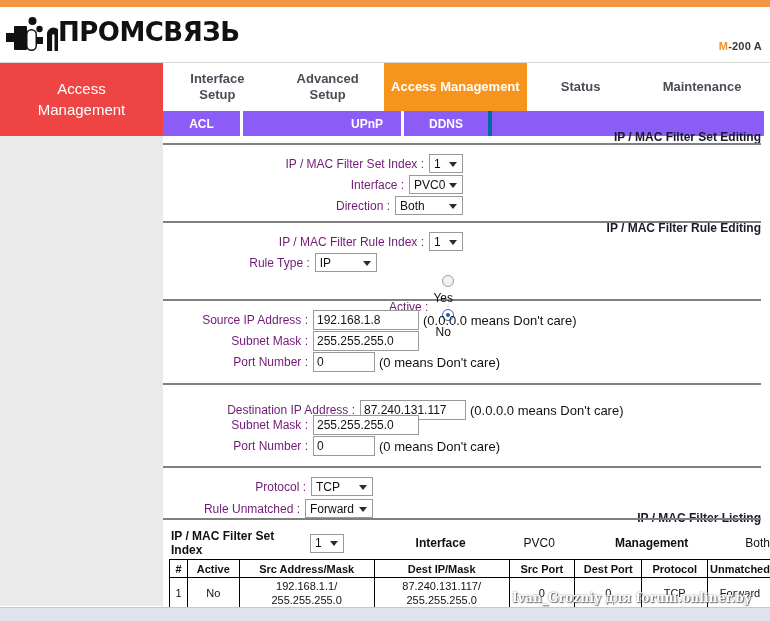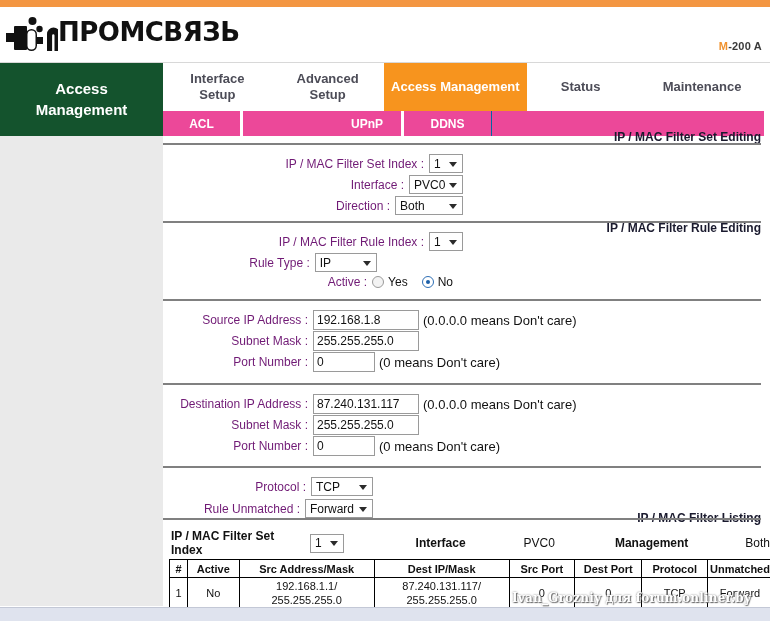--- a/index.html
+++ b/index.html
@@ -33,53 +33,53 @@
   .model .m-orange { color: #f0922f; }
   .header-underline {
     position: absolute; left: 0; bottom: 0; width: 770px;
     height: 1px; background: #d8d8d8;
   }
 
   
   .nav-zone { position: relative; height: 73px; }
   .nav-active-block {
     position: absolute; left: 0; top: 0; width: 163px; height: 73px;
-    background: #14532d; color: #fff;
+    background: #ef4444; color: #fff;
     display: flex; align-items: center; justify-content: center;
-    text-align: center; font-size: 15px; font-weight: 700; line-height: 1.35;
+    text-align: center; font-size: 15px; font-weight: 400; line-height: 1.35;
   }
   .nav-main {
     position: absolute; left: 163px; top: 0; right: 0; height: 48px;
     display: flex; align-items: stretch;
   }
   .nav-tab {
     display: flex; align-items: center; justify-content: center;
     text-align: center; font-size: 13px; font-weight: 700;
     color: #4c4c57; line-height: 1.25; padding: 0 4px;
   }
   .nav-tab.t-iface { width: 112px; }
   .nav-tab.t-adv { width: 115px; }
   .nav-tab.t-am { width: 148px; background: #f7941e; color: #fff; }
   .nav-tab.t-maint { width: 140px; }
   .nav-tab.t-status { width: 110px; }
 
   .subnav {
     position: absolute; left: 163px; top: 48px; right: 6px; height: 25px;
-    background: #ec4899; display: flex; align-items: stretch;
+    background: #8b5cf6; display: flex; align-items: stretch;
   }
   .sub-tab {
     display: flex; align-items: center; justify-content: center;
     font-size: 12px; font-weight: 700; color: #fff;
     border-right: 3px solid #fff;
   }
   .sub-tab.s-acl { width: 80px; }
   .sub-tab.s-filter { width: 90px; margin-top: 40px; }
   .sub-tab.s-upnp { width: 71px; }
   .sub-tab.s-ddns { width: 88px; }
-  .sub-tab.s-ddns { border-right: 1px solid #0369a1; }
+  .sub-tab.s-ddns { border-right: 4px solid #0369a1; }
 
   
   .content { position: relative; height: 470px; background: #fff; }
   .gutter {
     position: absolute; left: 0; top: 0; width: 163px; height: 470px;
     background: #eaeaea;
   }
   .gutter-label {
     position: absolute; right: 9px;
     font-size: 12px; font-weight: 700; color: #1a1a2e;
@@ -132,21 +132,21 @@
   
   .txt {
     height: 20px; border: 1px solid #9a9a9a; background: #fff;
     font-size: 12px; color: #111; padding: 0 3px;
     font-family: "Liberation Sans", sans-serif;
   }
   .txt.w-ip { width: 106px; }
   .txt.w-port { width: 62px; }
 
   
-  .radio-group { display: flex; align-items: center; gap: 4px; }
+  .radio-group { display: flex; align-items: center; gap: 4px; flex-direction: column; }
   .radio {
     width: 12px; height: 12px; border-radius: 50%;
     border: 1px solid #9b9b9b; background: #f3f3f3;
     display: inline-block; position: relative;
   }
   .radio.on { border-color: #2f6fb5; background: #fff; }
   .radio.on::after {
     content: ""; position: absolute; left: 3px; top: 3px;
     width: 4px; height: 4px; border-radius: 50%; background: #1b5fa8;
   }
@@ -338,21 +338,21 @@
         <span class="flabel" style="width:150px;">Subnet Mask :</span>
         <input class="txt w-ip" type="text" value="255.255.255.0" style="">
       </div>
 
       <div class="frow" style="top:216px; left:0;">
         <span class="flabel" style="width:150px;">Port Number :</span>
         <input class="txt w-port" type="text" value="0" style="">
         <span class="hint">(0 means Don't care)</span>
       </div>
 
-      <div class="frow" style="top:258px; left:0;">
+      <div class="frow" style="top:264px; left:0;padding-left:47px;">
         <span class="flabel" style="width:150px;">Destination IP Address :</span>
         <input class="txt w-ip" type="text" value="87.240.131.117" style="">
         <span class="hint">(0.0.0.0 means Don't care)</span>
       </div>
 
       <div class="frow" style="top:279px; left:0;">
         <span class="flabel" style="width:150px;">Subnet Mask :</span>
         <input class="txt w-ip" type="text" value="255.255.255.0" style="">
       </div>
 

